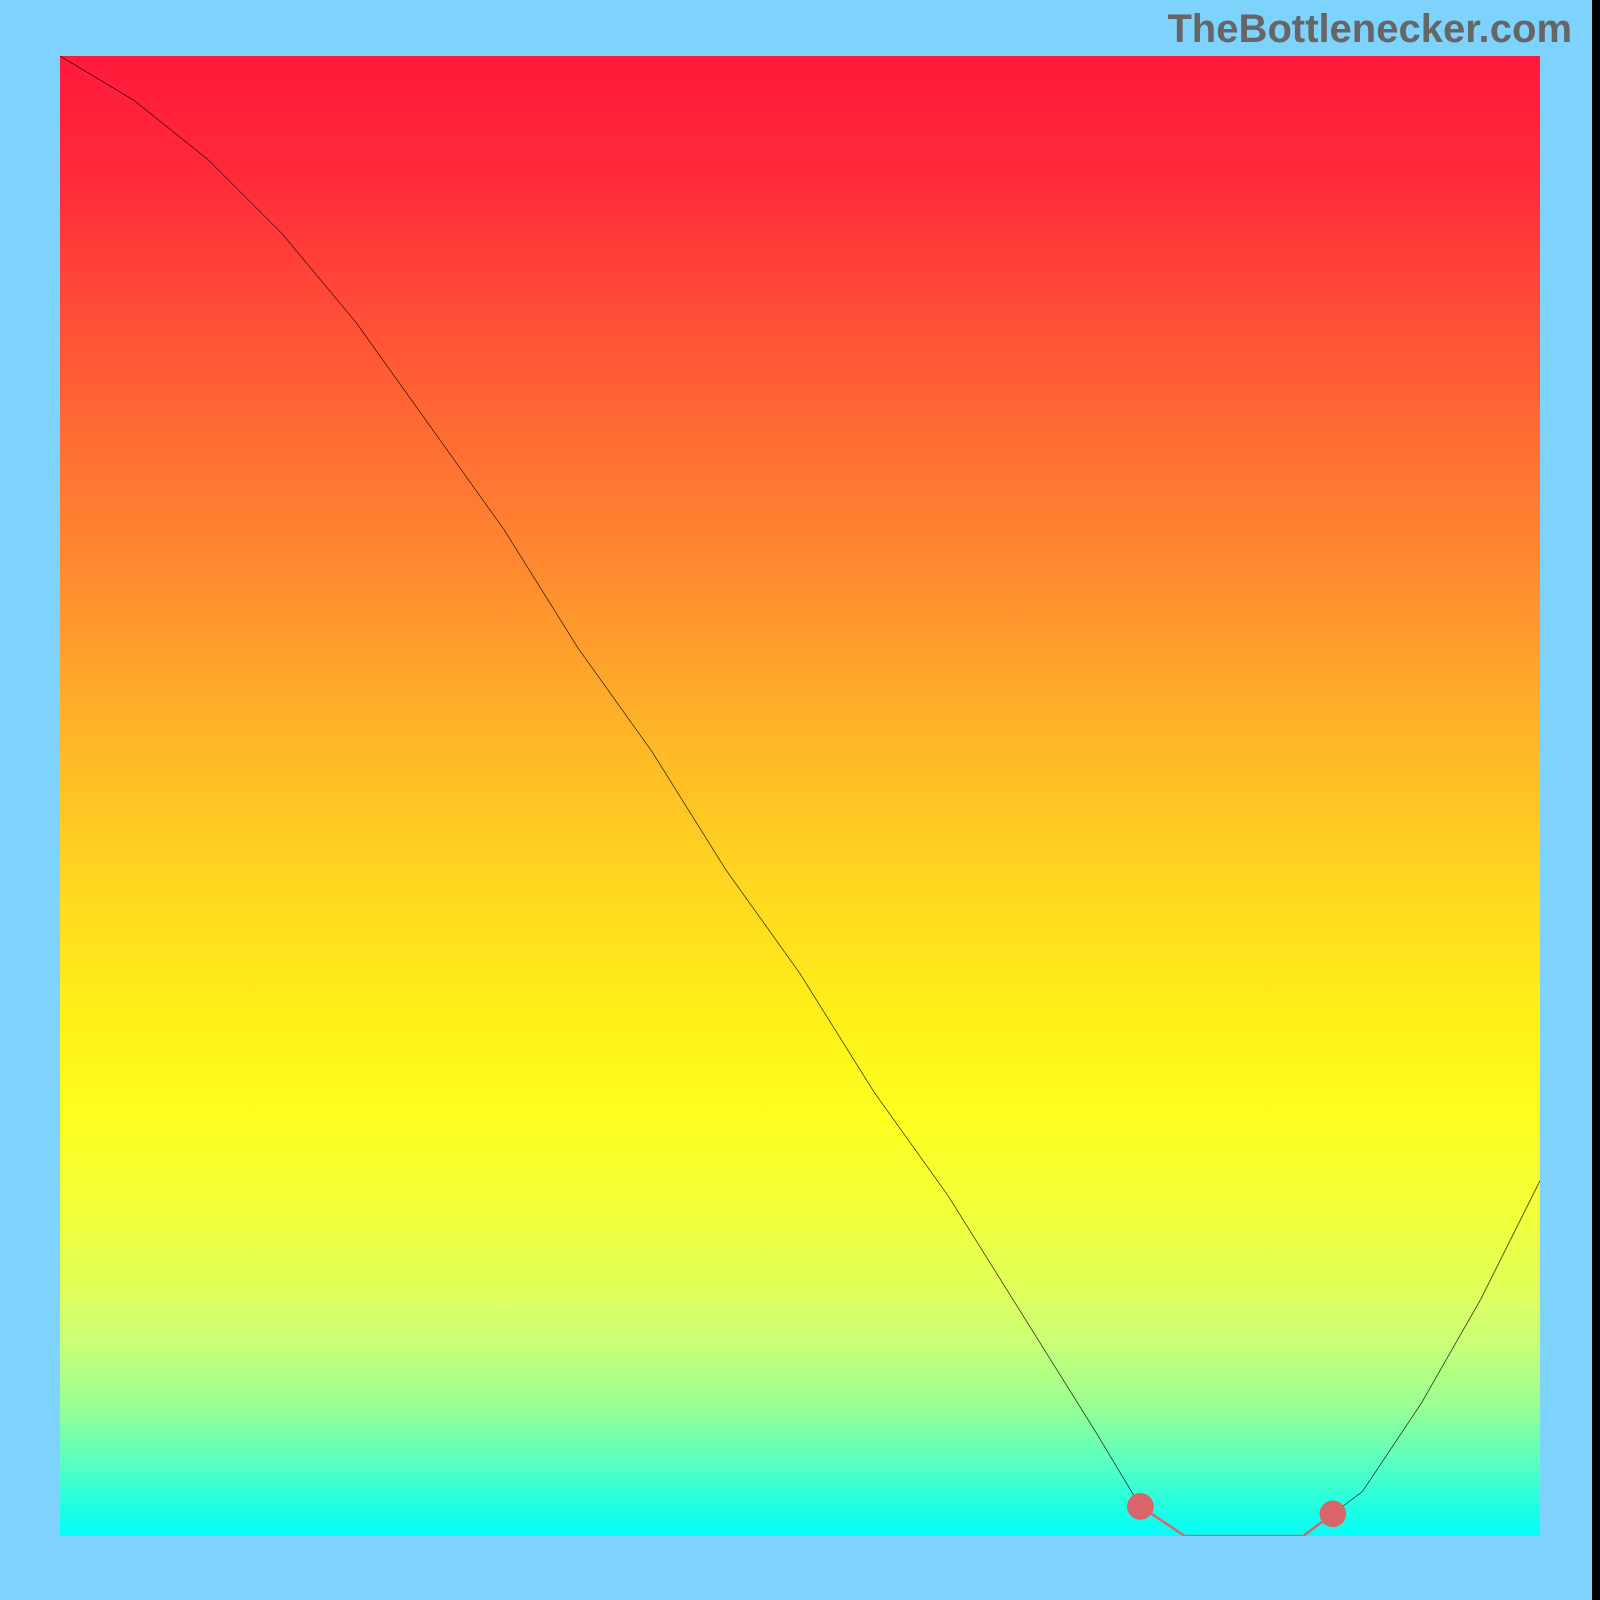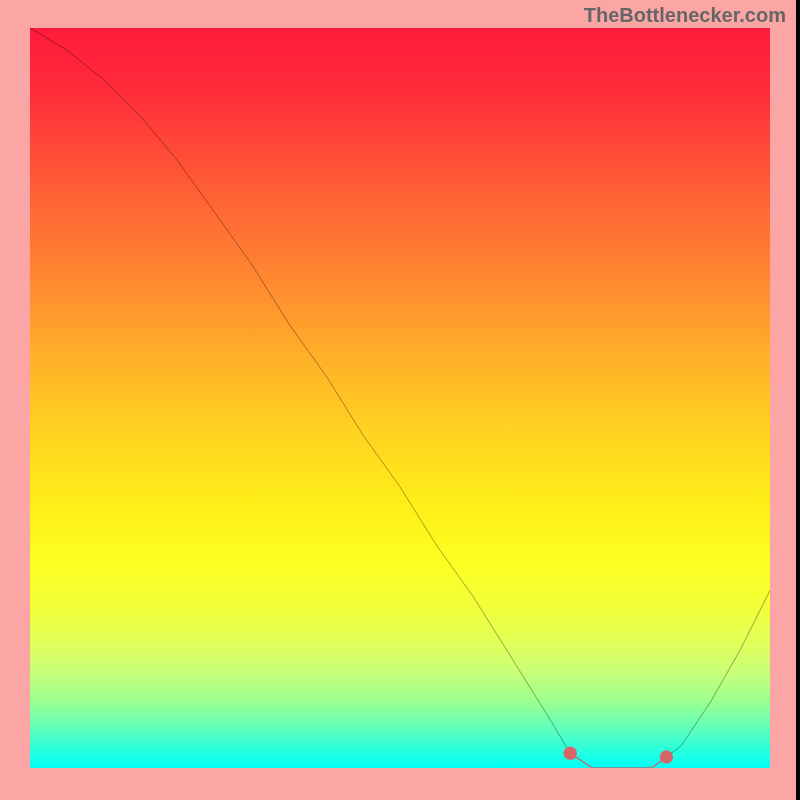--- a/index.html
+++ b/index.html
@@ -9,21 +9,21 @@
     width: 800px;
     height: 800px;
     overflow: hidden;
     position: relative;
     font-family: Arial, sans-serif;
   }
   .container {
     position: relative;
     width: 796px;
     height: 800px;
-    background: #fca5a5;
+    background: #7dd3fc;
   }
   .watermark {
     position: absolute;
     top: 4px;
     right: 10px;
     color: #666;
     font-size: 20px;
     font-weight: bold;
     z-index: 10;
   }

